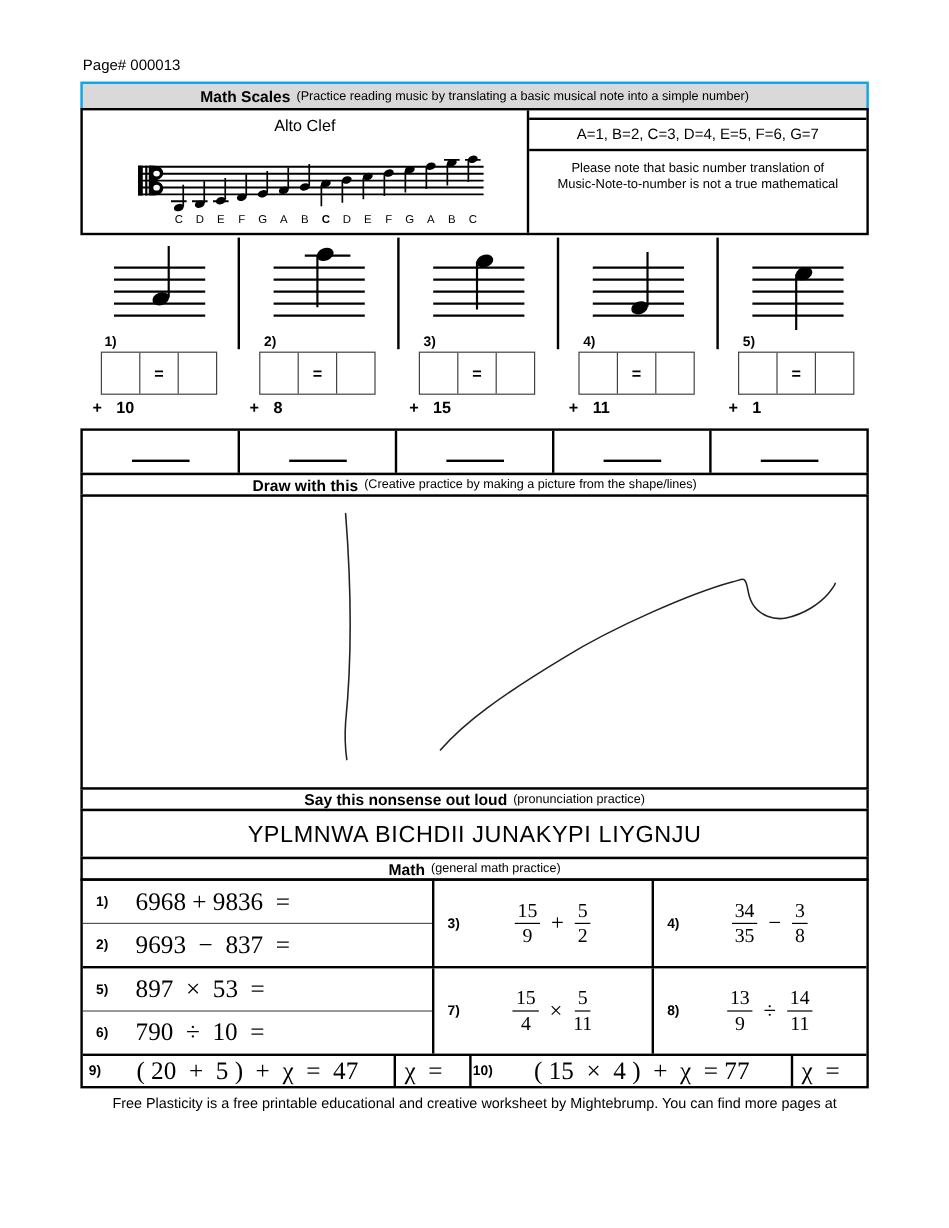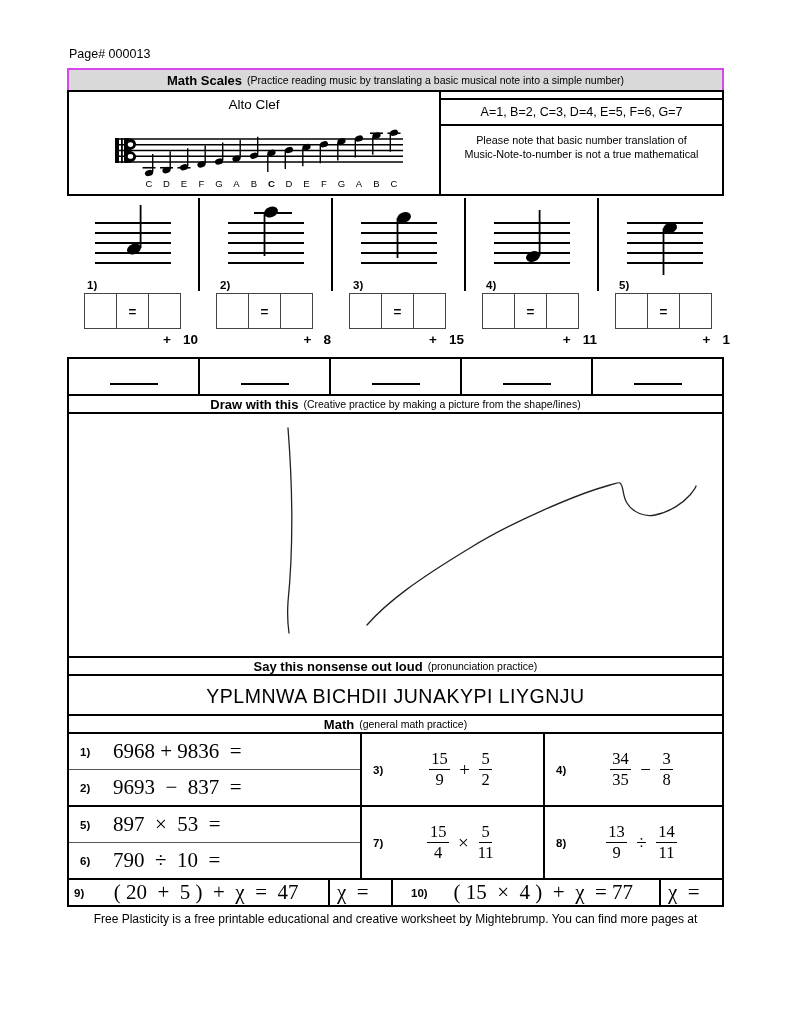--- a/index.html
+++ b/index.html
@@ -11,21 +11,21 @@
   .sheet{width:657px;margin:0 auto;padding-top:47px;position:relative;}
 
   
   .page-header{display:flex;justify-content:space-between;align-items:baseline;height:21px;padding:0 2px;}
   .brand i{font-style:italic;font-weight:bold;font-size:15.5px;}
   .brand .by{font-weight:normal;font-size:12.5px;margin-left:4px;}
   .pageno{font-size:12.5px;}
 
   
   .bar{
-    background:#d9d9d9;border:2px solid #d946ef;height:20px;
+    background:#d9d9d9;border:2px solid #0ea5e9;height:20px;
     display:flex;align-items:center;justify-content:center;gap:5px;
     box-sizing:content-box;
   }
   .bar .t{font-weight:bold;font-size:13px;}
   .bar .s{font-size:10.5px;}
 
   .boxed{border:2px solid #000;margin-top:-2px;box-sizing:border-box;background:#fff;}
 
   
   .music-row{height:106px;display:flex;}
@@ -41,21 +41,21 @@
   
   .note-cols{display:flex;margin-top:2px;}
   .note-col{flex:1;position:relative;}
   .staff-zone{height:93px;position:relative;}
   .note-col + .note-col .staff-zone{border-left:2px solid #000;}
   .np-label{position:absolute;left:20px;bottom:0;font-weight:bold;font-size:11.5px;}
   .eq-box{width:97px;height:36px;border:1.6px solid #444;margin:2px auto 0;display:flex;box-sizing:border-box;}
   .eq-box .cell{flex:1;display:flex;align-items:center;justify-content:center;}
   .eq-box .cell + .cell{border-left:1.6px solid #444;}
   .eq-box .eq{font-weight:bold;font-size:13.5px;}
-  .plus-row{height:18px;margin-top:3px;text-align:right;font-weight:bold;font-size:13.5px;padding-left:10px;}
+  .plus-row{height:18px;margin-top:3px;text-align:left;font-weight:bold;font-size:13.5px;padding-left:10px;}
   .plus-row .p{margin-right:12px;}
 
   
   .blank-row{margin-top:7px;height:39px;display:flex;}
   .blank-cell{flex:1;position:relative;}
   .blank-cell + .blank-cell{border-left:2px solid #000;}
   .blank-line{width:48px;border-bottom:2.4px solid #000;margin:24px auto 0;}
 
   
   .draw-area{height:246px;position:relative;}
@@ -425,21 +425,21 @@
 
     <div class="mg-bottom">
       <div class="bcell bc1">
         <span class="p-label">9)</span>
         <span class="expr">( 20  +  5 )  +  χ  =  47</span>
       </div>
       <div class="bcell bc2">
         <span class="expr">χ  =</span>
       </div>
       <div class="bcell bc3">
-        <span class="p-label" style="padding-left:18px;">10)</span>
+        <span class="p-label" style="padding-left:1px;">10)</span>
         <span class="expr">( 15  ×  4 )  +  χ  = 77</span>
       </div>
       <div class="bcell bc4">
         <span class="expr">χ  =</span>
       </div>
     </div>
   </div>
 
   <div class="footer">
     <div class="f1">Free Plasticity is a free printable educational and creative worksheet by Mightebrump. You can find more pages at</div>

